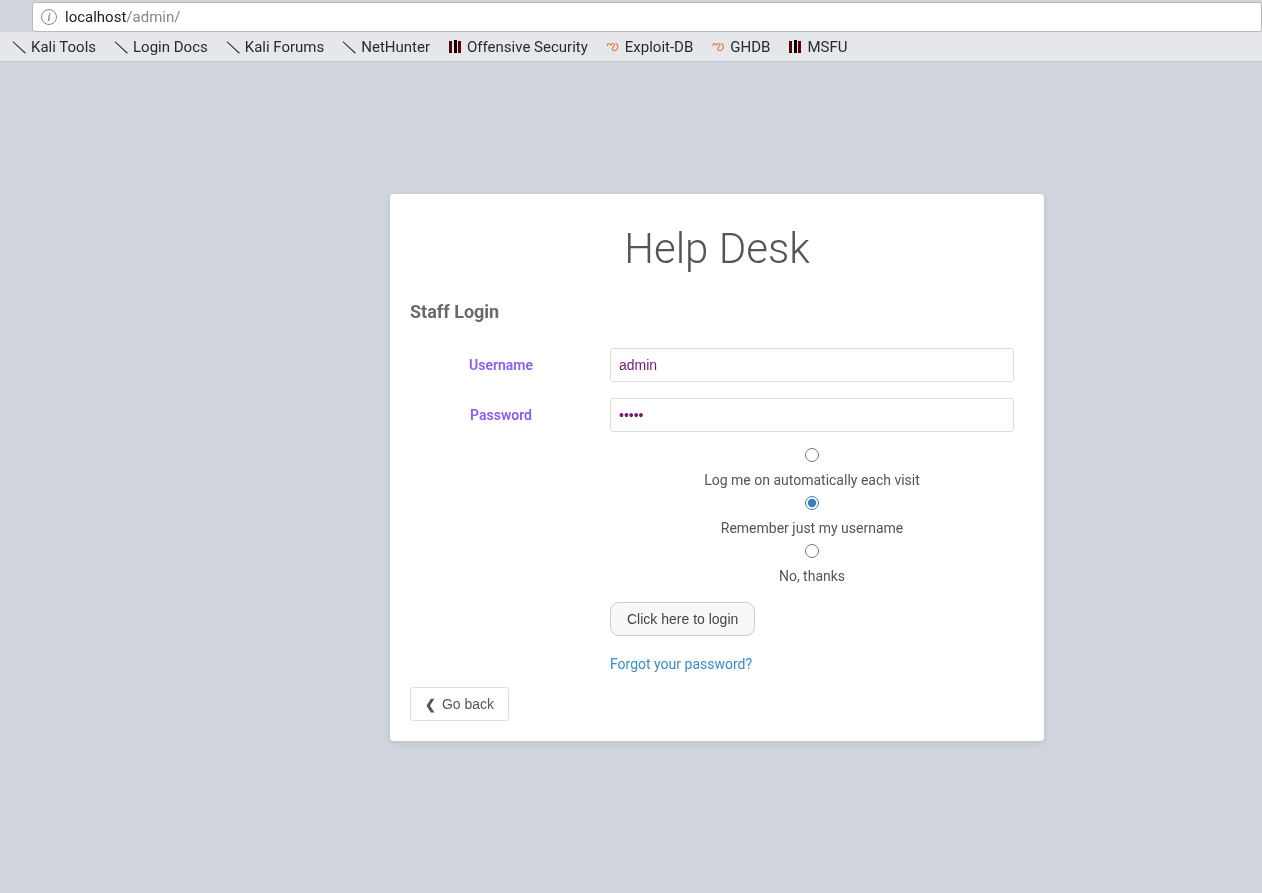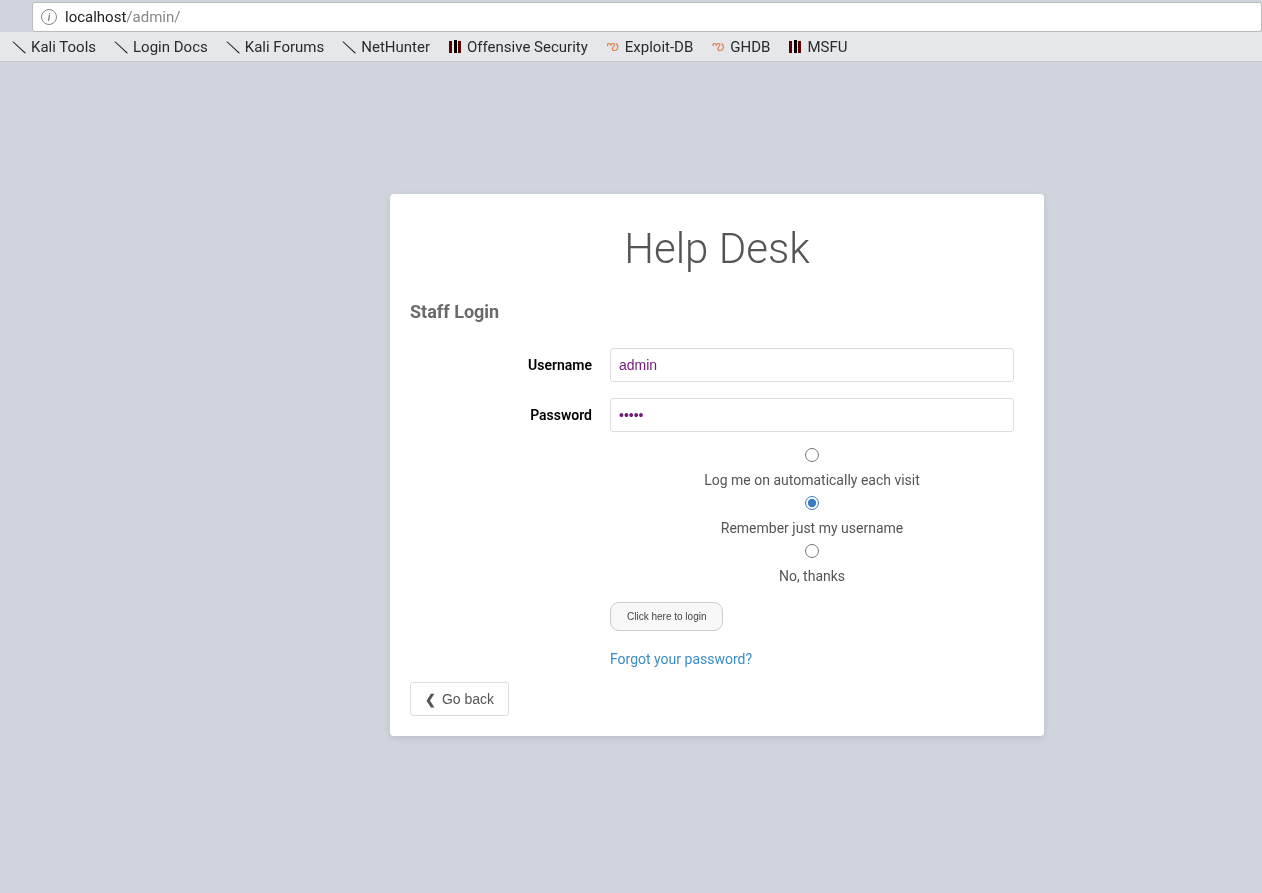--- a/index.html
+++ b/index.html
@@ -123,25 +123,25 @@
       color: #6a6a6a;
       margin-bottom: 26px;
     }
     .form-row {
       display: flex;
       align-items: center;
       margin-bottom: 16px;
     }
     .form-label {
       width: 200px;
-      text-align: right;
+      text-align: center;
       padding-right: 18px;
       font-size: 14px;
       font-weight: 600;
-      color: #000000;
+      color: #8b5cf6;
     }
     .form-input {
       flex: 1;
       margin-right: 10px;
       height: 34px;
       border: 1px solid #ddd;
       border-radius: 3px;
       padding: 0 8px;
       font-size: 14px;
       color: #701a75;
@@ -167,21 +167,21 @@
     }
     .button-row {
       margin-left: 200px;
       margin-bottom: 18px;
     }
     .login-btn {
       background: #f8f8f8;
       border: 1px solid #ccc;
       border-radius: 9px;
       padding: 8px 16px;
-      font-size: 10px;
+      font-size: 14px;
       color: #444;
       cursor: pointer;
     }
     .forgot-row {
       margin-left: 200px;
       margin-bottom: 14px;
     }
     .forgot-link {
       color: #3a8bc7;
       font-size: 14px;

